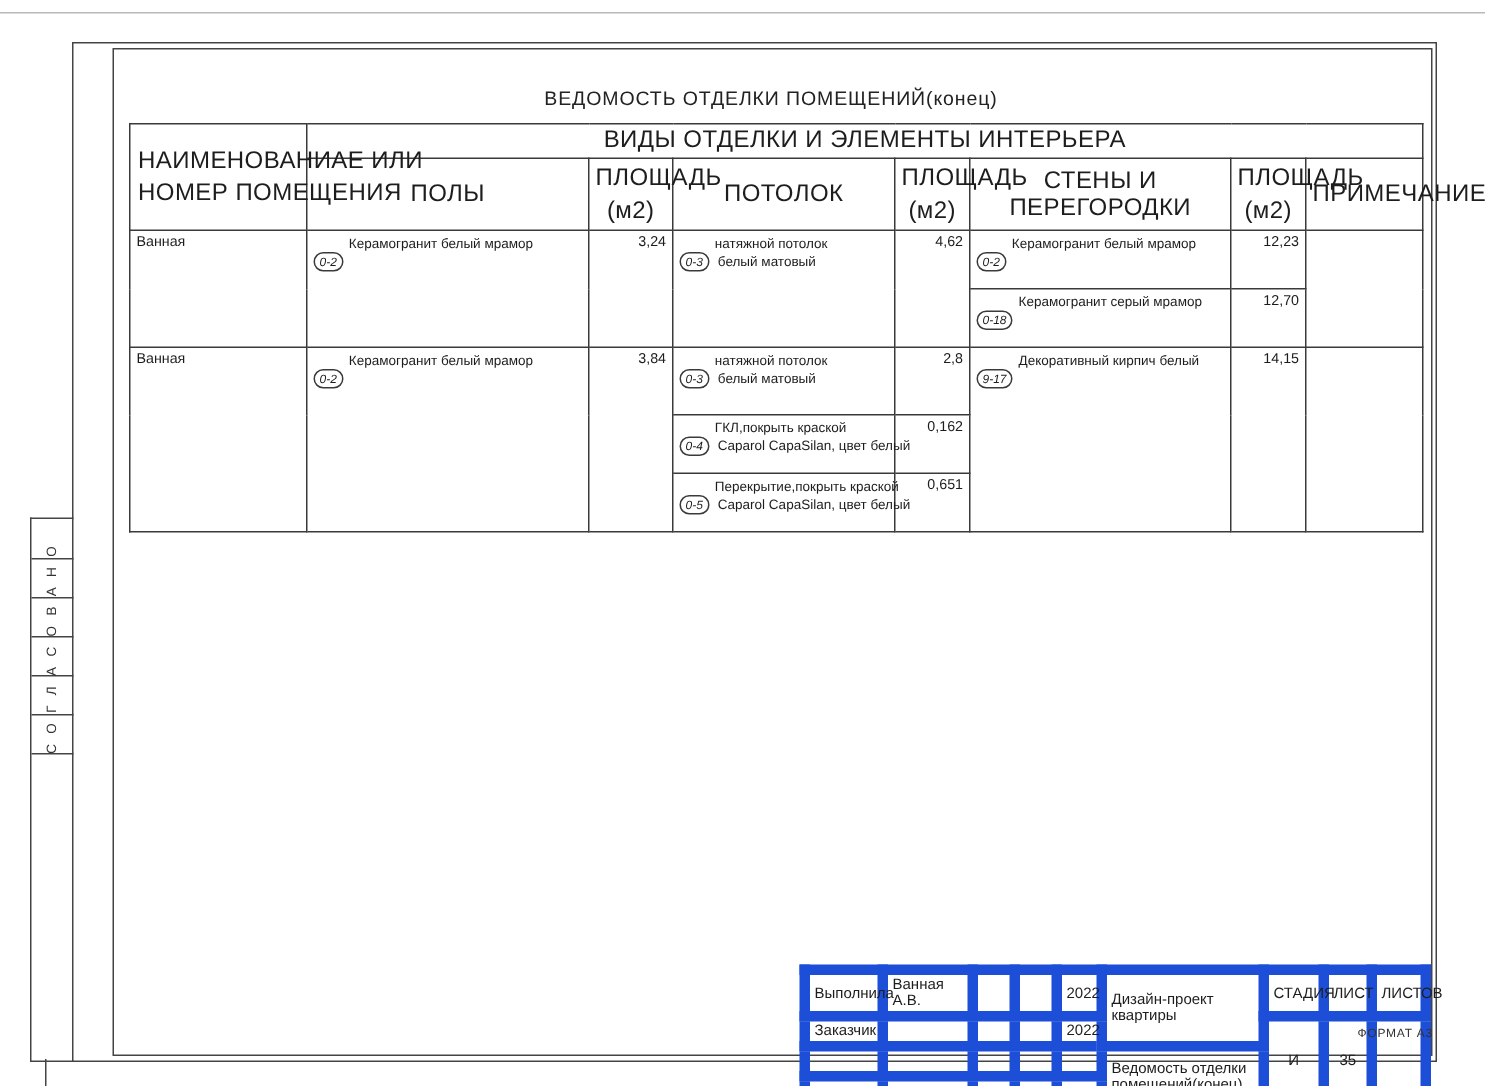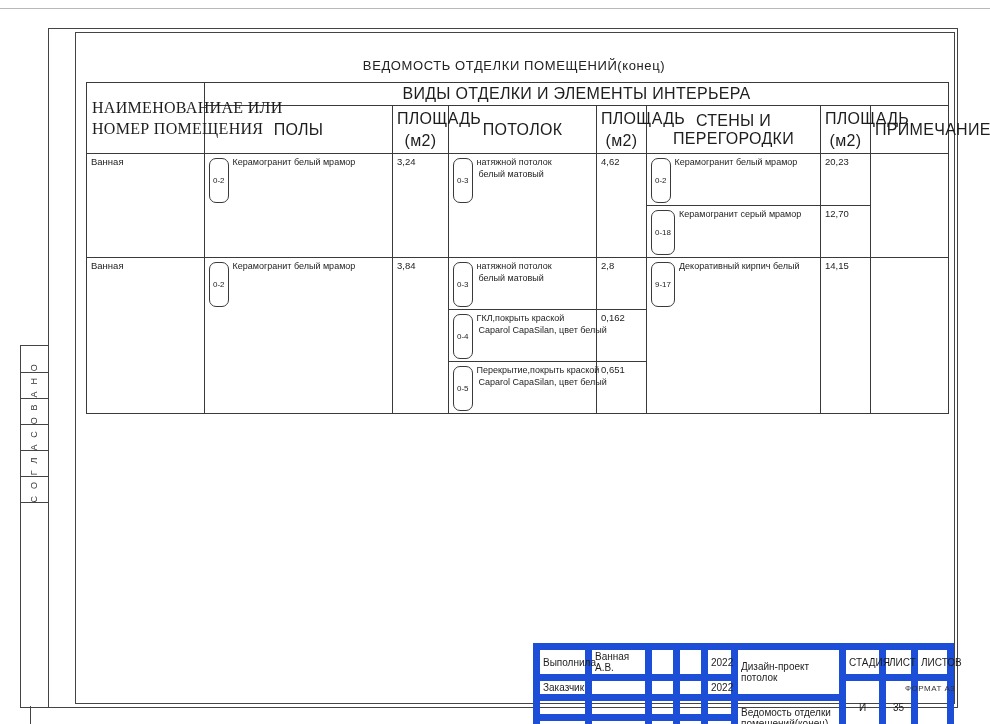--- a/index.html
+++ b/index.html
@@ -64,27 +64,27 @@
   .tbl th{text-align:center;vertical-align:middle;font-size:16px;letter-spacing:.3px;}
   .hdr-span{font-size:10.5px;letter-spacing:1px;}
   .c-name{width:118px;}
   .c-floor{width:188px;}
   .c-a1{width:56px;}
   .c-ceil{width:148px;}
   .c-a2{width:50px;}
   .c-wall{width:174px;}
   .c-a3{width:50px;}
   .c-note{width:78px;}
-  .area{text-align:left;vertical-align:middle;font-size:11px;}
+  .area{text-align:right;vertical-align:middle;font-size:11px;}
   .cellline{display:block;line-height:1.35;white-space:nowrap;}
   .tagwrap{display:flex;align-items:flex-start;gap:4px;}
   .tag{
     display:inline-block;border:1px solid #3a3a3a;border-radius:7px;
-    padding:16px 3px;font-size:8px;line-height:11px;white-space:nowrap;
-    flex:0 0 auto;margin-top:2px;
+    padding:0 3px;font-size:8px;line-height:11px;white-space:nowrap;
+    flex:0 0 auto;margin-top:12px;font-style:italic;
   }
   .txt{font-size:9px;line-height:1.35;}
 
   
   .stamp{position:absolute;left:533px;top:643px;width:409px;border-collapse:collapse;table-layout:fixed;}
   .stamp td{border:7px solid #1d4ed8;font-size:10px;padding:1px 3px;color:#1d1d1d;height:11px;}
   .s-c1{width:52px;}.s-c2{width:60px;}.s-c3{width:28px;}.s-c4{width:28px;}.s-c5{width:30px;}
   .s-c6{width:108px;}.s-c7{width:40px;}.s-c8{width:32px;}.s-c9{width:36px;}
   .ctr{text-align:right;}
   .big{font-size:10px;}
@@ -126,21 +126,21 @@
         <col class="c-floor">
         <col class="c-a1">
         <col class="c-ceil">
       <col class="c-a2">
         <col class="c-wall">
         <col class="c-a3">
         <col class="c-note">
     </colgroup>
     <tbody>
       <tr>
-        <th rowspan="2" style="text-align:left;padding-left:5px;font-family:Liberation Serif, serif;">
+        <th rowspan="2" style="text-align:left;padding-left:5px;">
           <span class="cellline">НАИМЕНОВАНИАЕ ИЛИ</span>
           <span class="cellline">НОМЕР ПОМЕЩЕНИЯ</span>
         </th>
         <th colspan="7" class="hdr-span">ВИДЫ ОТДЕЛКИ И ЭЛЕМЕНТЫ ИНТЕРЬЕРА</th>
       </tr>
       <tr>
         <th>ПОЛЫ</th>
         <th>
           <span class="cellline">ПЛОЩАДЬ</span>
           <span class="cellline">(м2)</span>
@@ -176,21 +176,21 @@
             </span>
           </div>
         </td>
         <td rowspan="2" class="area">4,62</td>
         <td style="height:34px;">
           <div class="tagwrap">
             <span class="tag">0-2</span>
             <span class="txt">Керамогранит белый мрамор</span>
           </div>
         </td>
-        <td class="area">20,23</td>
+        <td class="area">12,23</td>
         <td rowspan="2"></td>
       </tr>
       <tr>
         <td style="height:34px;">
           <div class="tagwrap">
             <span class="tag">0-18</span>
             <span class="txt">Керамогранит серый мрамор</span>
           </div>
         </td>
         <td class="area">12,70</td>
@@ -263,21 +263,21 @@
         <col class="s-c8">
         <col class="s-c9">
     </colgroup>
     <tbody>
       <tr>
         <td>Выполнила</td>
         <td>Ванная А.В.</td>
         <td></td>
         <td></td>
         <td class="ctr">2022</td>
-        <td rowspan="2">Дизайн-проект потолок</td>
+        <td rowspan="2">Дизайн-проект квартиры</td>
         <td class="ctr">СТАДИЯ</td>
         <td class="ctr">ЛИСТ</td>
         <td class="ctr">ЛИСТОВ</td>
       </tr>
       <tr>
         <td>Заказчик</td>
         <td></td>
         <td></td>
         <td></td>
         <td class="ctr">2022</td>

